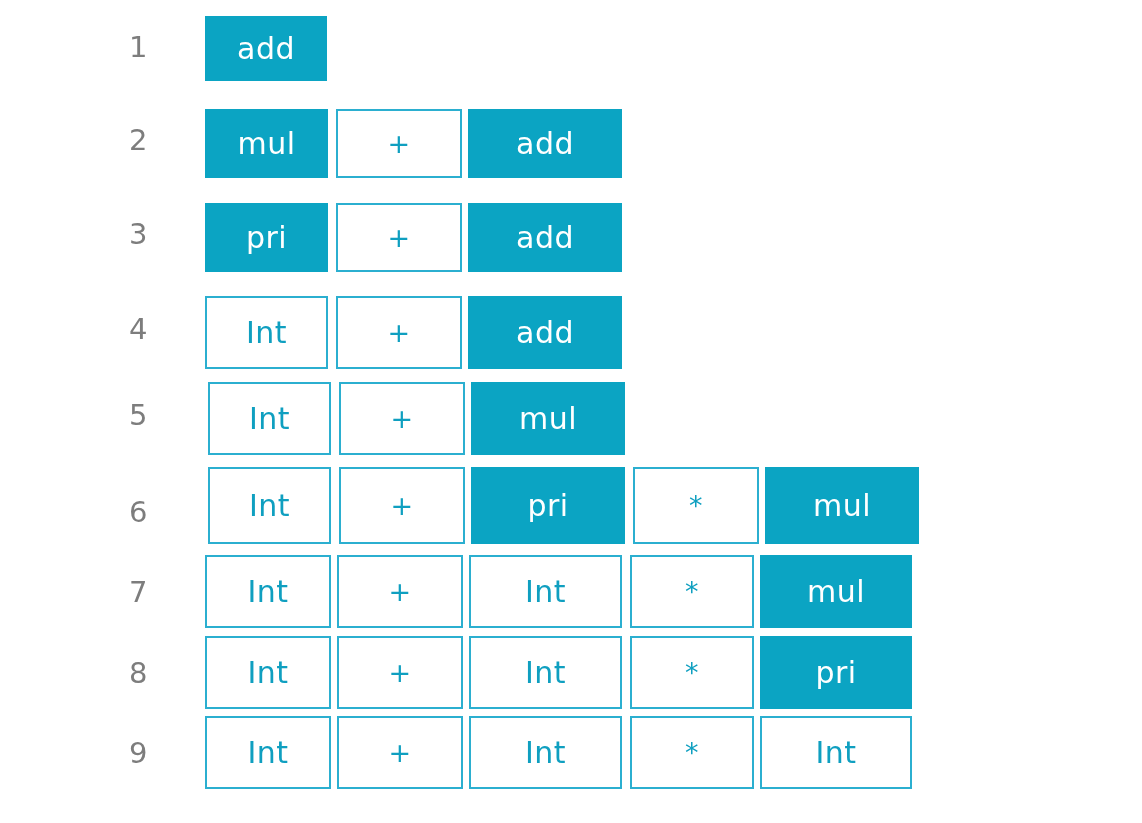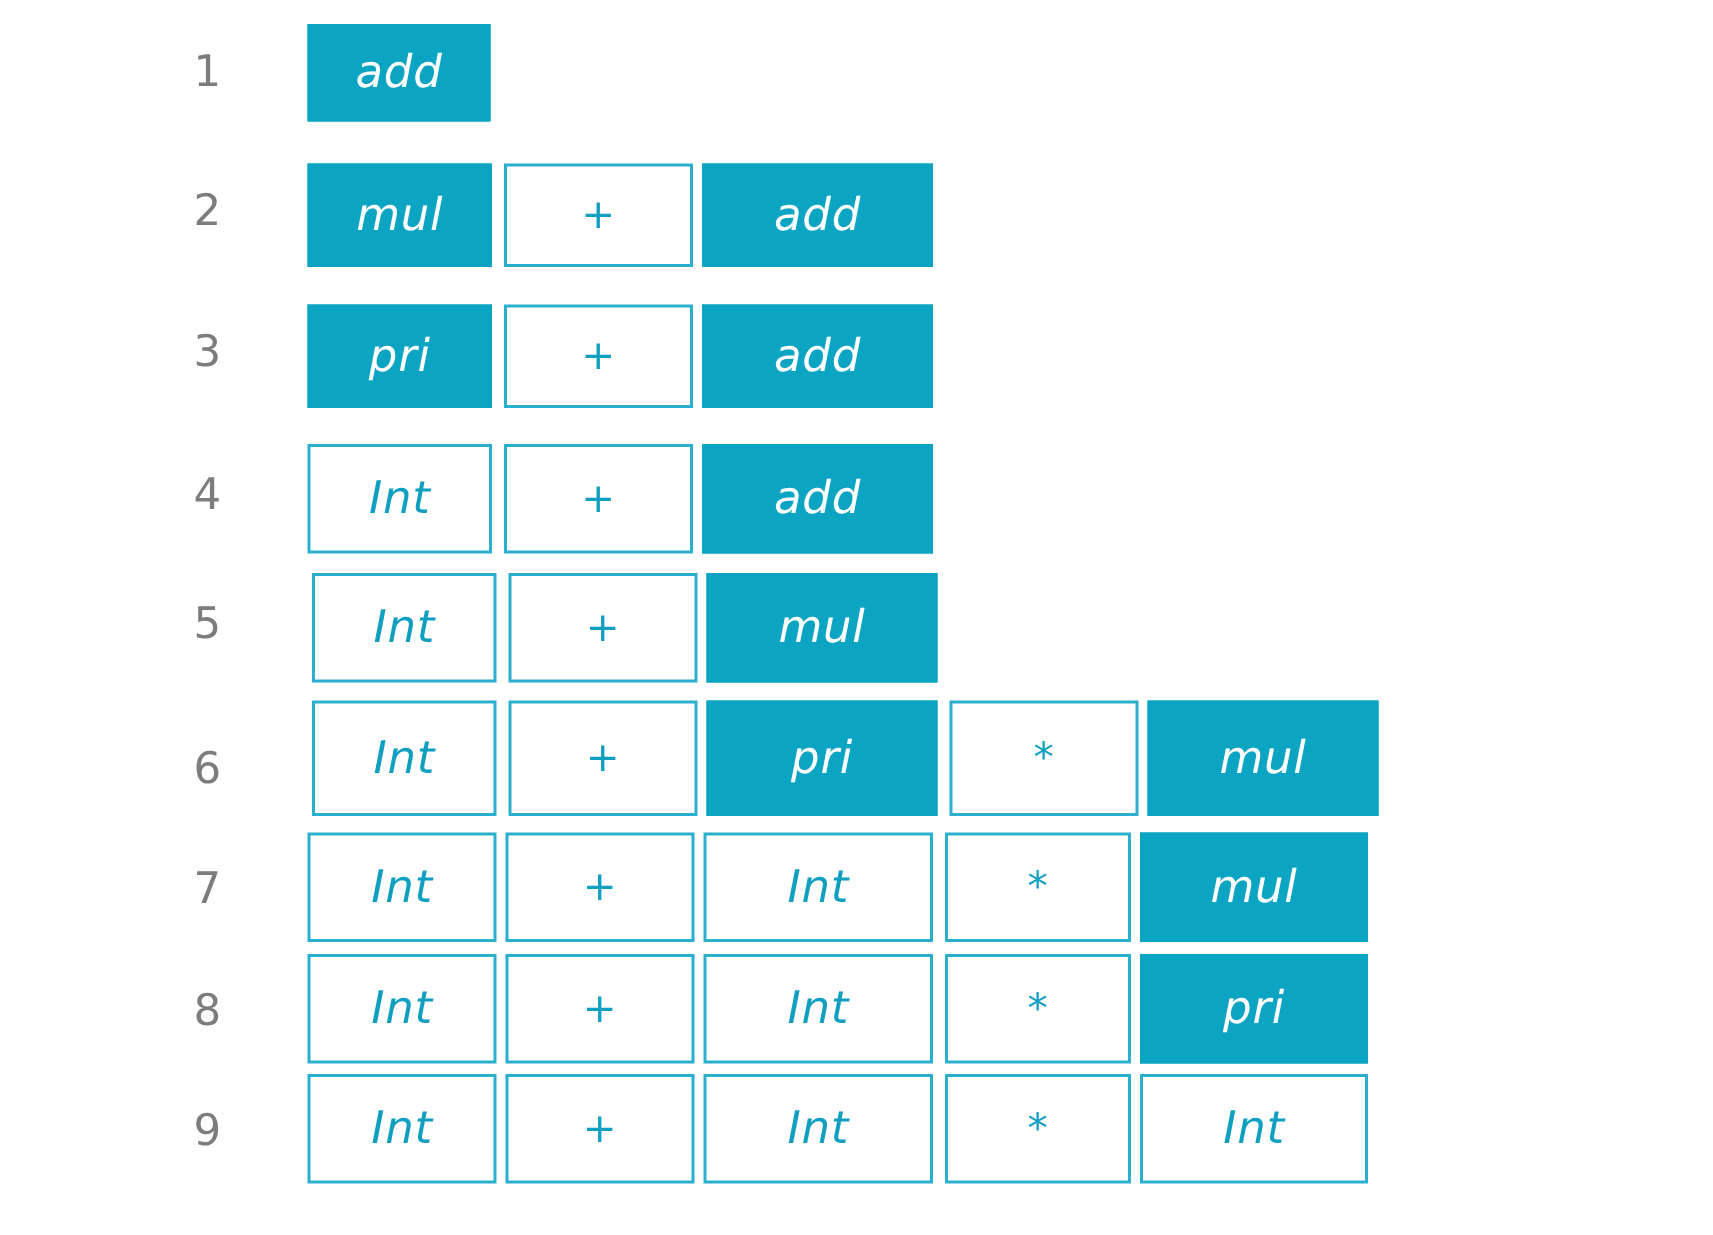--- a/index.html
+++ b/index.html
@@ -33,21 +33,20 @@
     font-family: "DejaVu Sans", "Liberation Sans", sans-serif;
     font-weight: 400;
     letter-spacing: 0.5px;
     line-height: 1;
   }
 
   .cells {
     position: absolute;
     display: flex;
     align-items: flex-end;
-    font-style: italic;
   }
 
   .cell {
     box-sizing: border-box;
     display: flex;
     align-items: center;
     justify-content: center;
     font-size: 30px;
     font-family: "DejaVu Sans", "Liberation Sans", sans-serif;
     font-weight: 400;

